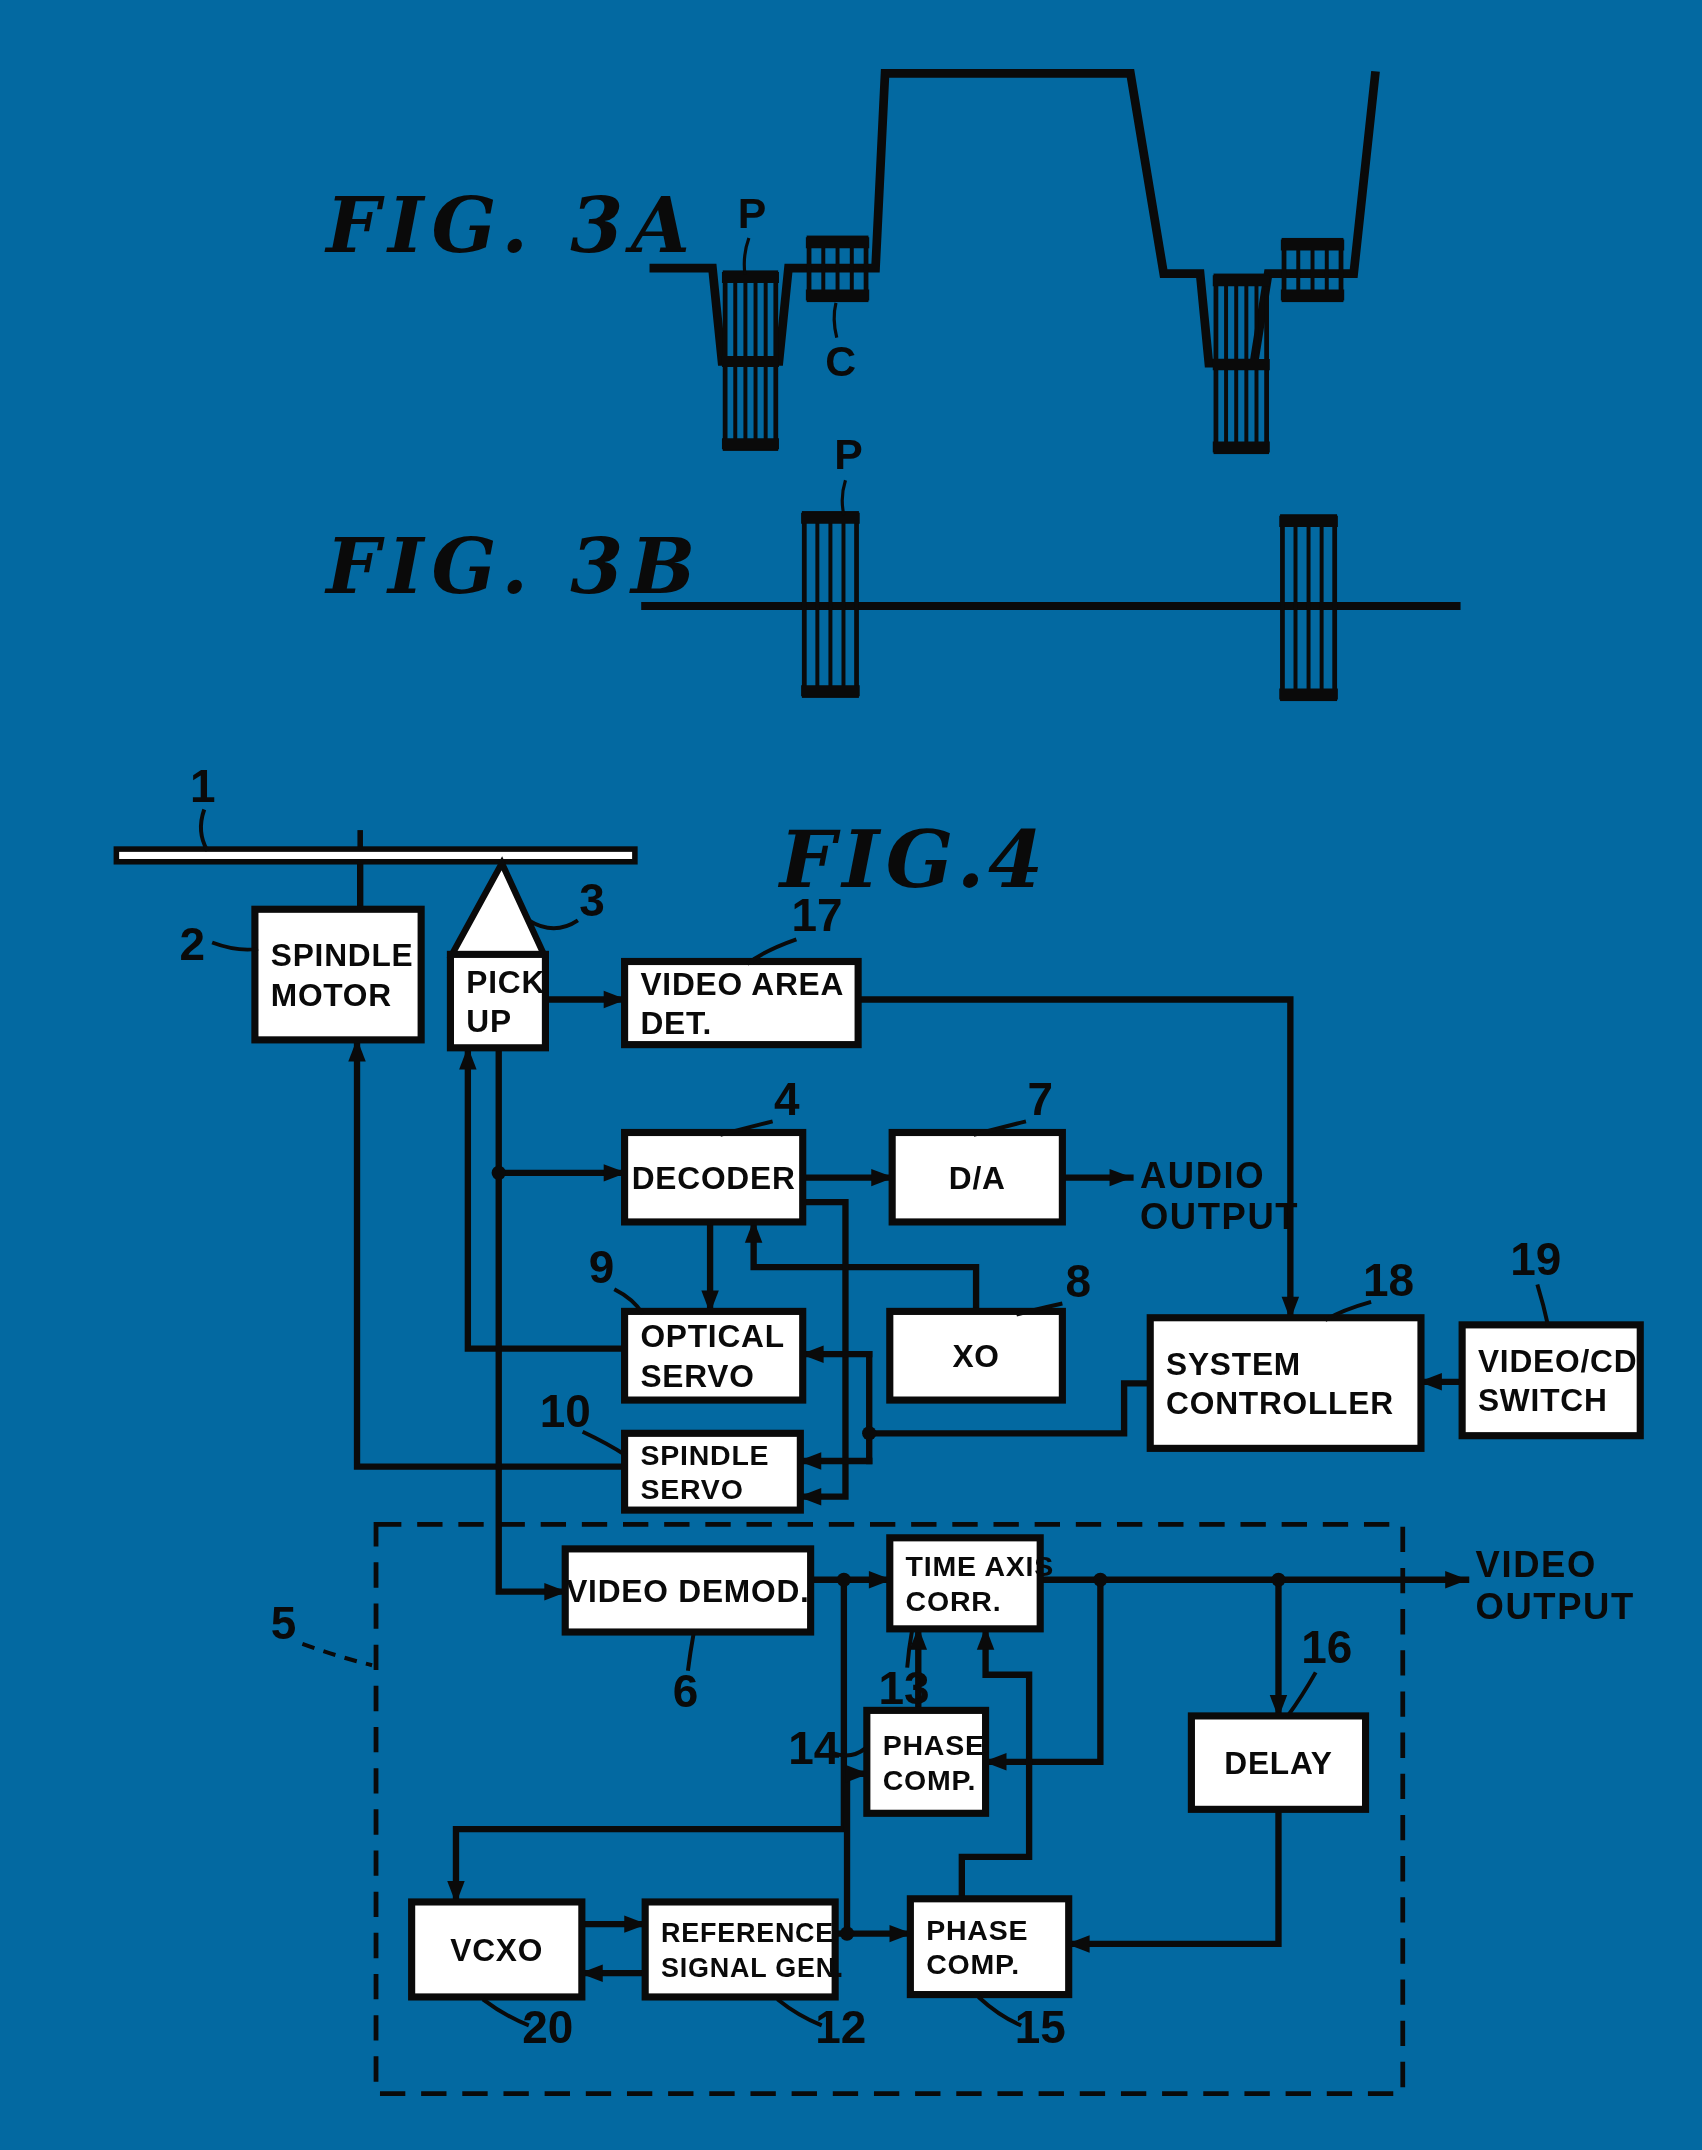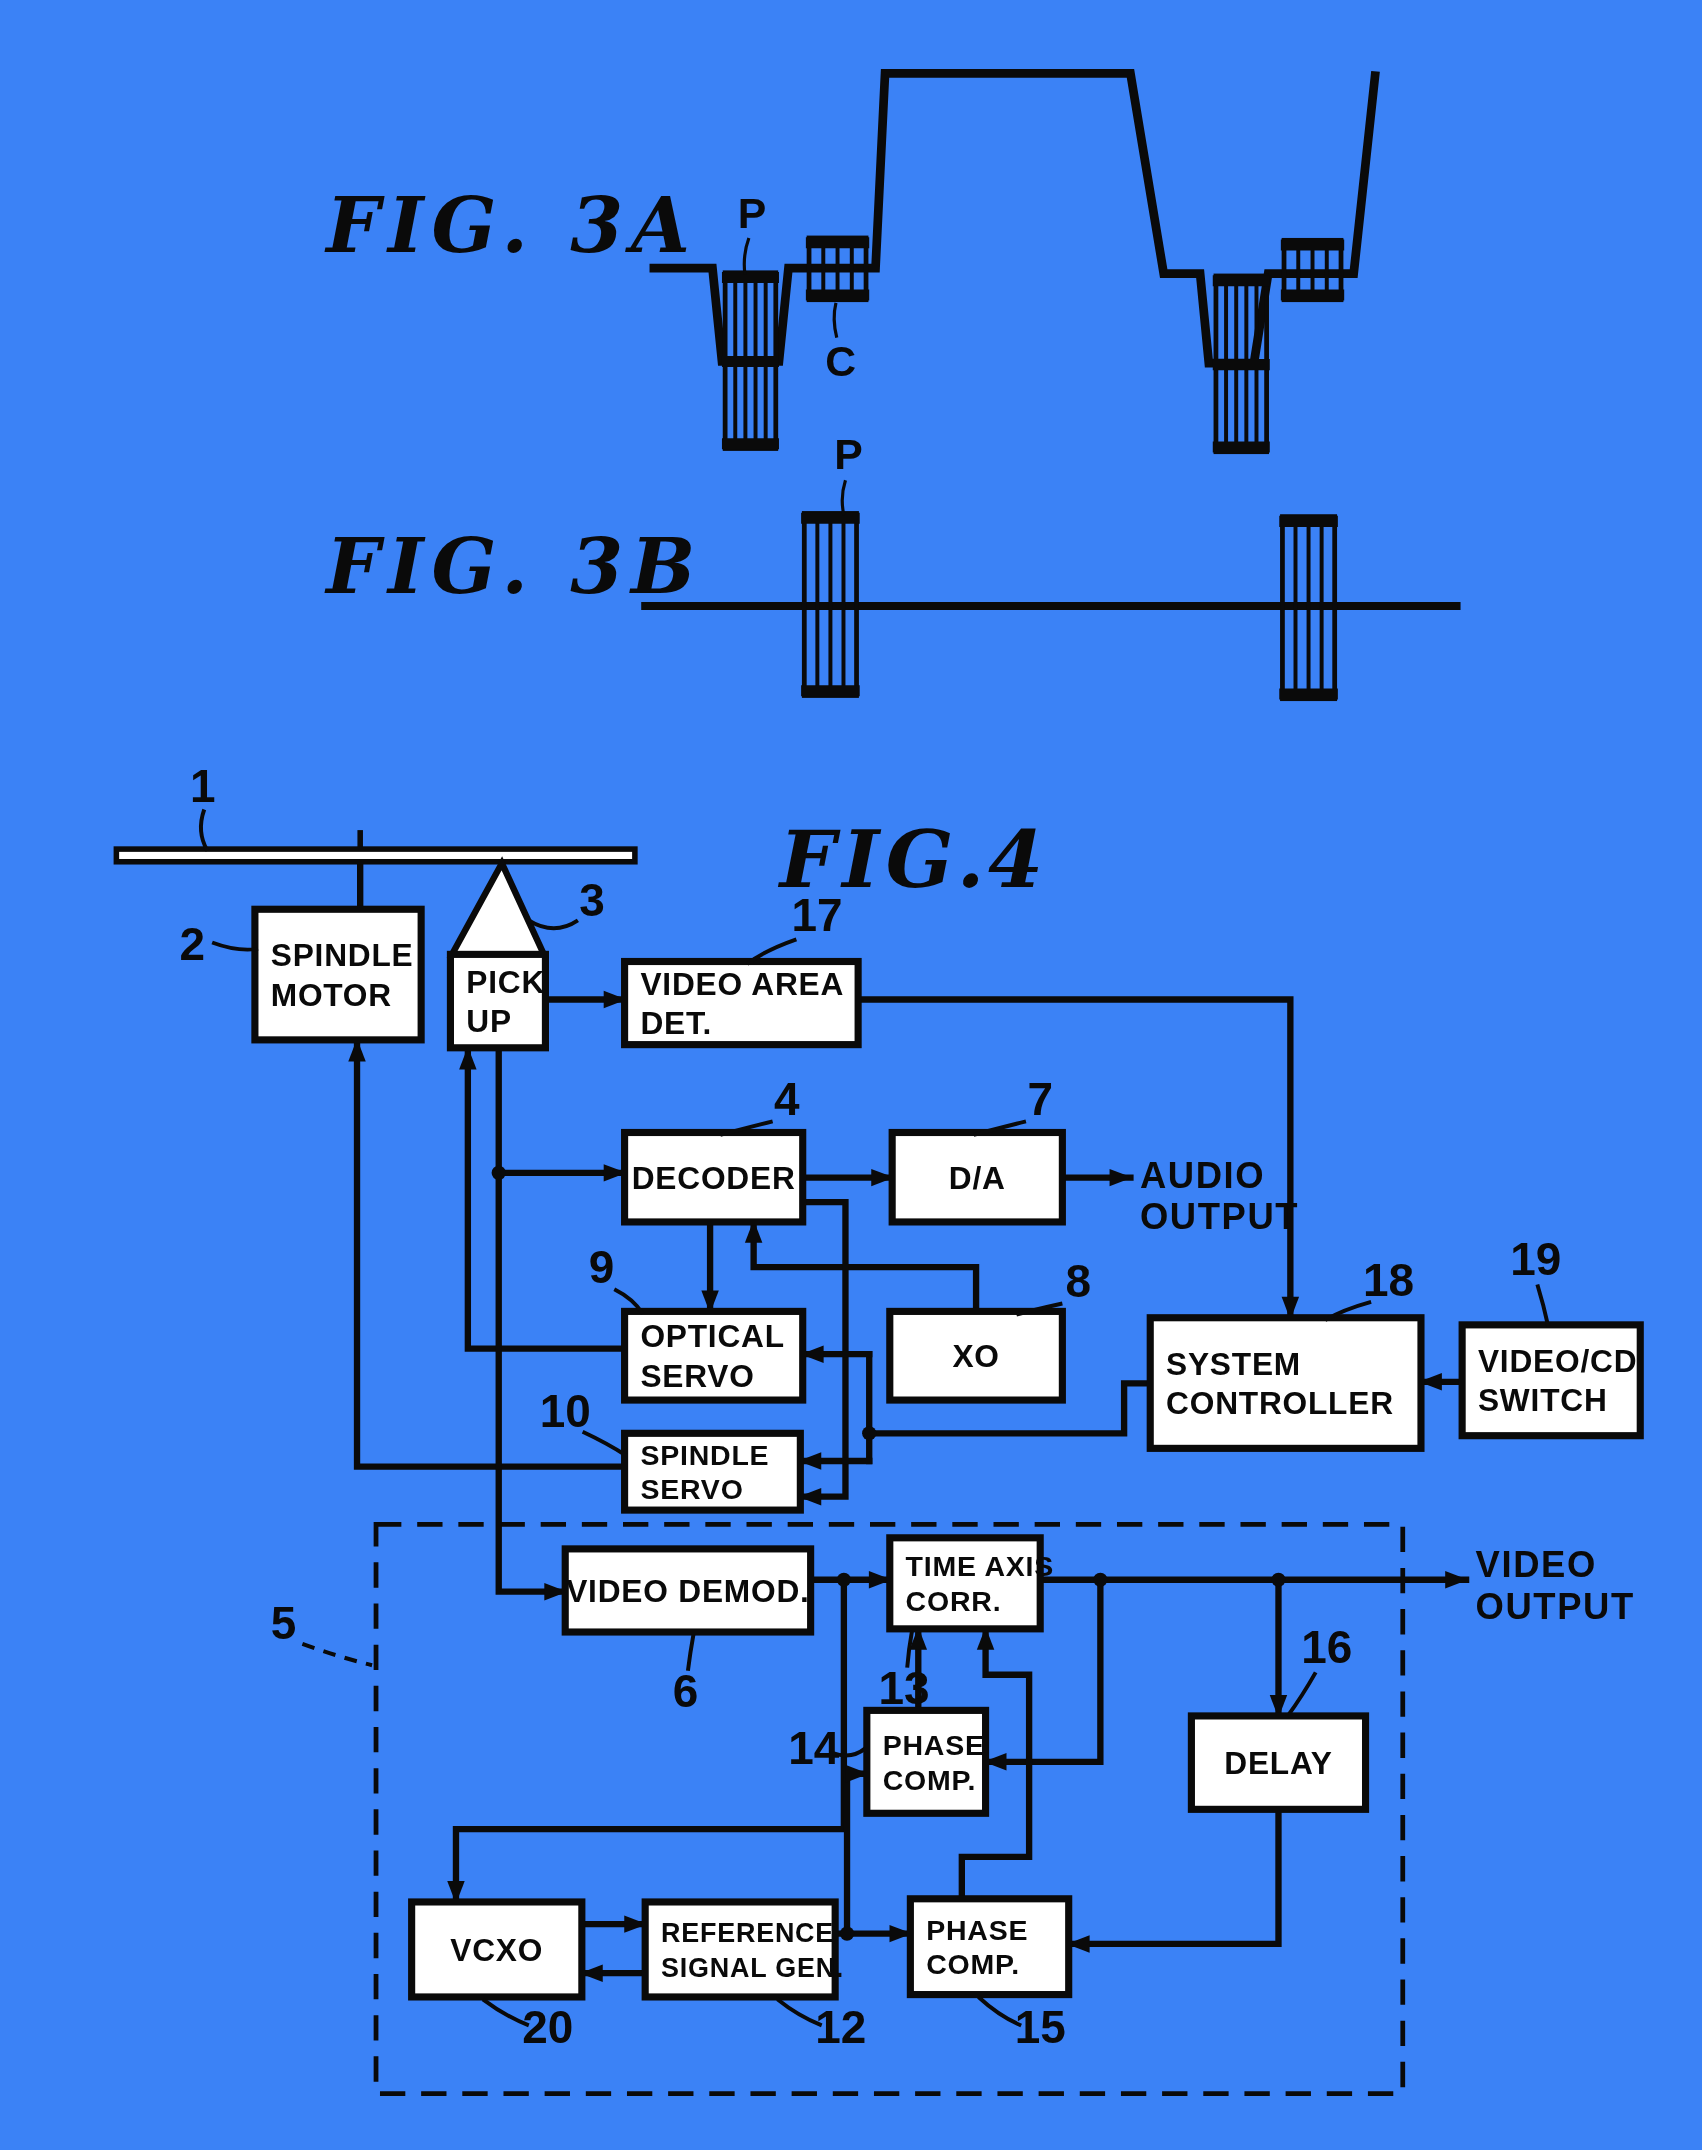--- a/index.html
+++ b/index.html
@@ -1,16 +1,16 @@
 <!DOCTYPE html>
 <html style="font-size:12.7px"><head>
 <meta charset="utf-8">
 <style>
   html,body{margin:0;padding:0;background:#e8e8e8;}
-  .page{position:relative;width:1702px;height:2151px;background:#3b82f6;overflow:hidden;}
+  .page{position:relative;width:1702px;height:2151px;background:#0369a1;overflow:hidden;}
   svg{position:absolute;left:0;top:0;}
   .figtitle{font-family:"DejaVu Serif","Liberation Serif",serif;font-style:italic;font-weight:bold;}
   .boxlabel{font-family:"Liberation Sans",sans-serif;font-weight:bold;}
   .refnum{font-family:"Liberation Sans",sans-serif;font-weight:bold;}
   .outtext{font-family:"Liberation Sans",sans-serif;font-weight:bold;}
 </style>
 </head>
 <body>
 
 <div class="page">

